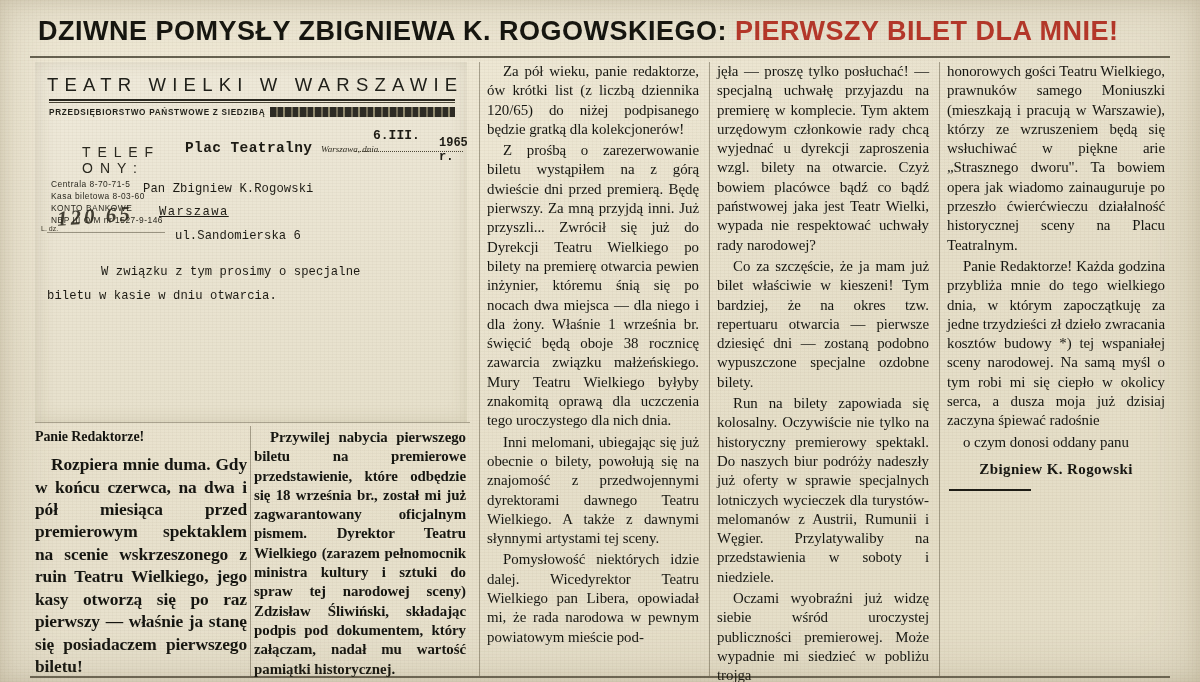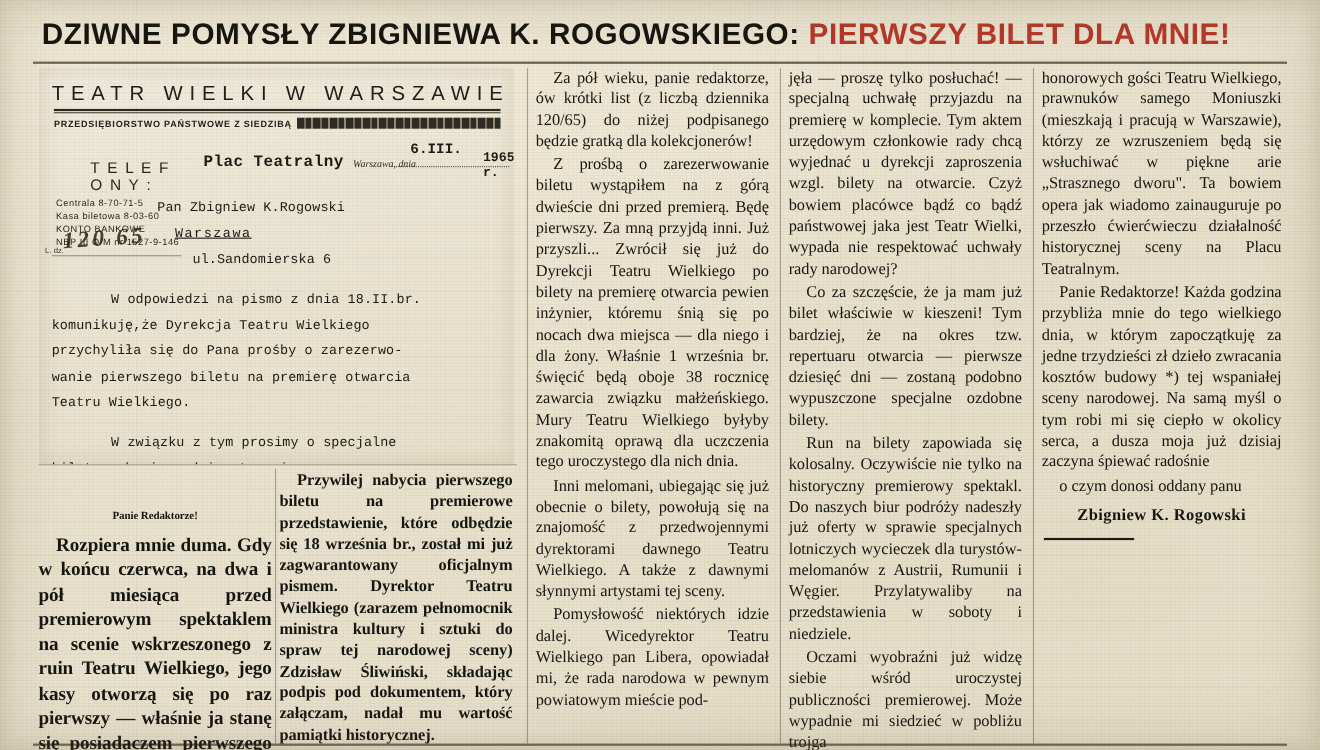--- a/index.html
+++ b/index.html
@@ -164,22 +164,22 @@
 
   .lede{
     font-family:"Liberation Serif", serif;
     font-weight:bold;
     font-size:17.4px;
     line-height:1.29;
     text-align:justify;
     letter-spacing:-.1px;
   }
   .lede .salut{
-    display:block;text-align:center;font-size:10px;
-    margin-bottom:7px;text-indent:0;margin-top:36px;
+    display:block;text-align:left;font-size:14px;
+    margin-bottom:7px;text-indent:0;
   }
   .bodytext{
     font-family:"Liberation Serif", serif;
     font-size:14.9px;
     line-height:1.295;
     text-align:justify;
     letter-spacing:-.05px;
   }
   .bodytext p + p{margin-top:2px;}
   .sig{
@@ -241,27 +241,20 @@
     <div class="lt-dateline">Warszawa, dnia</div>
     <div class="lt-dots"></div>
     <div class="lt-date">6.III.</div>
     <div class="lt-year">1965 r.</div>
 
     <div class="lt-body">
       <div class="addr">Pan   Zbigniew K.Rogowski</div>
       <div class="addr2">Warszawa</div>
       <div class="addr3">ul.Sandomierska 6</div>
       <div class="para">
-        <div class="ind">W odpowiedzi na pismo z dnia 18.II.br.</div>
-        <div>komunikuję,że Dyrekcja Teatru Wielkiego</div>
-        <div>przychyliła się do Pana prośby o zarezerwo-</div>
-        <div>wanie  pierwszego biletu na premierę otwarcia</div>
-        <div>Teatru Wielkiego.</div>
-      </div>
-      <div class="para">
         <div class="ind">W związku z tym prosimy o specjalne</div>
         <div>biletu w kasie w dniu otwarcia.</div>
       </div>
     </div>
   </div>
 
   <div class="vrule" style="left:250px;top:426px;height:250px;"></div>
   <div class="vrule" style="left:479px;top:62px;height:614px;"></div>
   <div class="vrule" style="left:709px;top:62px;height:614px;"></div>
   <div class="vrule" style="left:939px;top:62px;height:614px;"></div>

